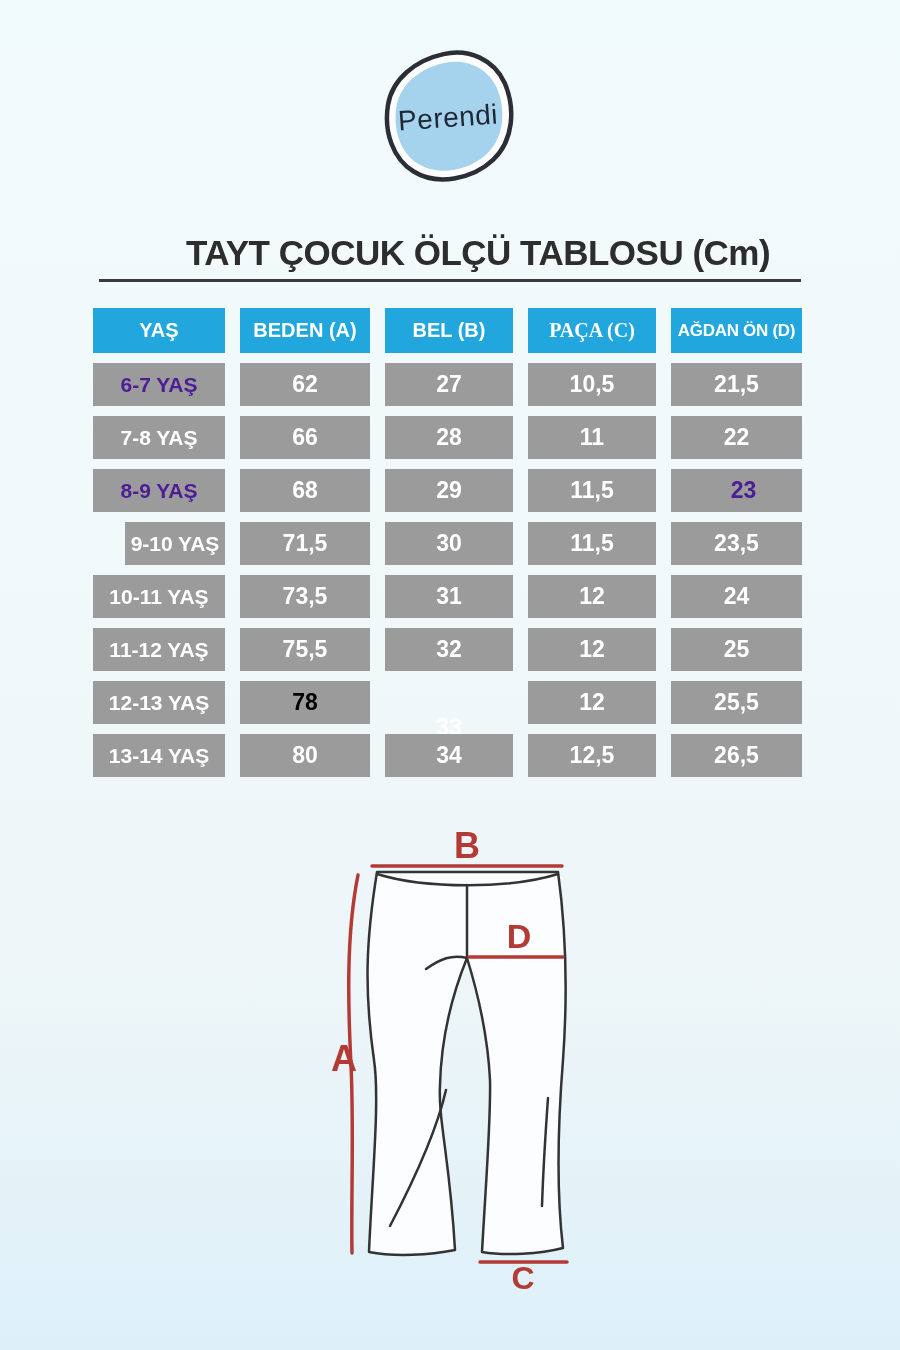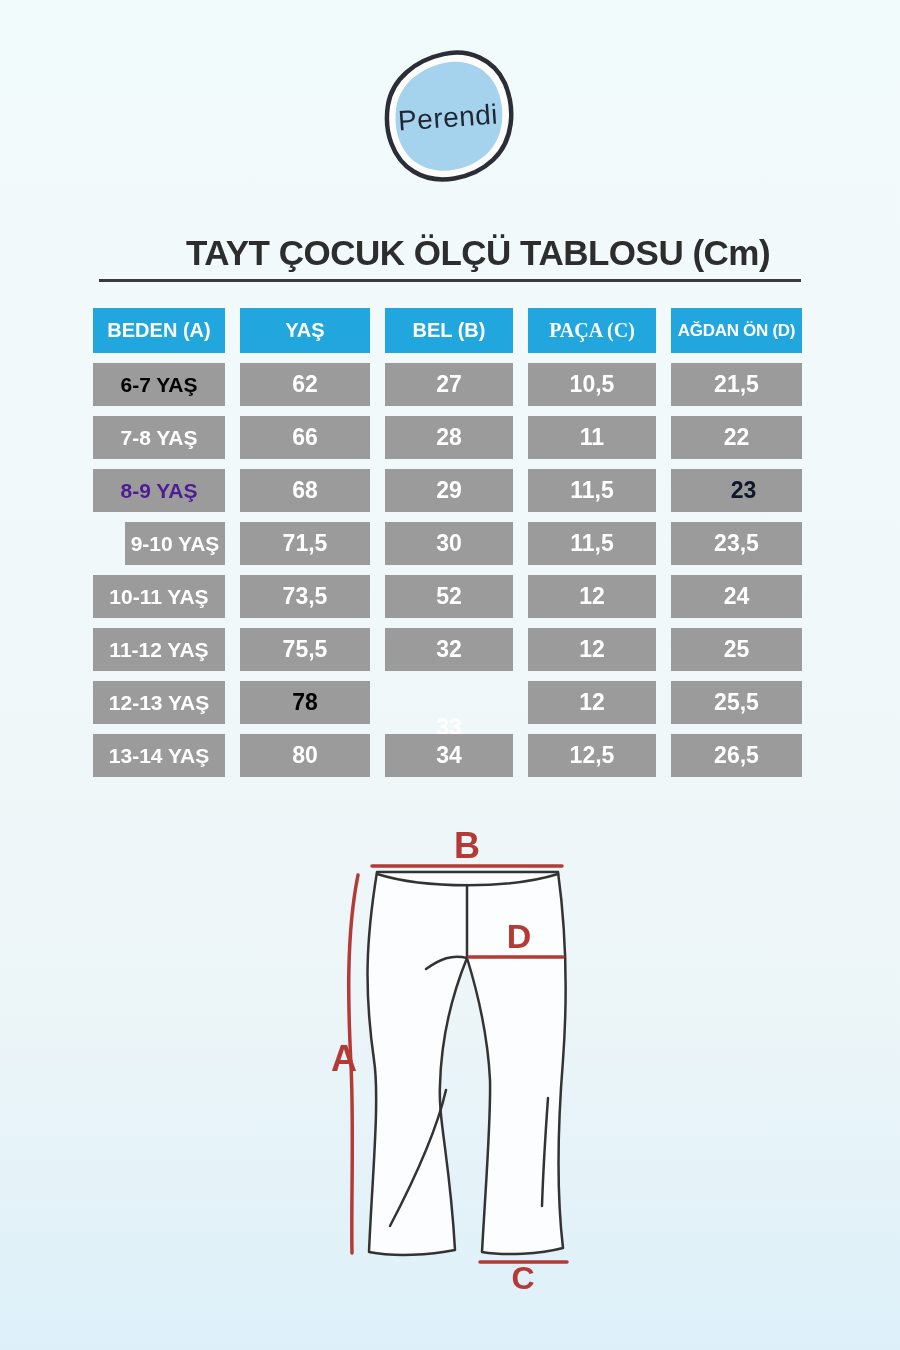--- a/index.html
+++ b/index.html
@@ -45,48 +45,48 @@
       <path d="M70,8 C96,4 120,17 129,41 C138,67 134,99 112,117 C90,135 54,139 32,123 C12,109 5,81 11,55 C17,29 42,12 70,8 Z" fill="#fdfdfd" stroke-width="4.5" stroke="#2b2e36"></path>
       <path d="M70,8 C96,4 120,17 129,41 C138,67 134,99 112,117 C90,135 54,139 32,123 C12,109 5,81 11,55 C17,29 42,12 70,8 Z" transform="translate(9.8,10) scale(0.86)" fill="#a5d3ee"></path>
       <text x="70" y="81" text-anchor="middle" font-size="28" fill="#1f2733">Perendi</text>
     </g>
   </svg>
 
   <div class="page-title">TAYT ÇOCUK ÖLÇÜ TABLOSU (Cm)</div>
   <div class="divider"></div>
 
   <div class="size-table">
+      <div class="th" style="background: rgb(33, 166, 221); color: rgb(255, 255, 255);">YAŞ</div>
       <div class="th" style="background: rgb(33, 166, 221); color: rgb(255, 255, 255);">BEDEN (A)</div>
-      <div class="th" style="background: rgb(33, 166, 221); color: rgb(255, 255, 255);">YAŞ</div>
       <div class="th" style="background: rgb(33, 166, 221); color: rgb(255, 255, 255);">BEL (B)</div>
       <div class="th" style="background: rgb(33, 166, 221); color: rgb(255, 255, 255); font-family: Liberation Serif, serif;">PAÇA (C)</div>
       <div class="th small" style="background: rgb(33, 166, 221); color: rgb(255, 255, 255);">AĞDAN ÖN (D)</div>
-      <div class="td age" style="background: rgb(155, 155, 155); color: #000000;">6-7 YAŞ</div>
+      <div class="td age" style="background: rgb(155, 155, 155); color: #4c1d95;">6-7 YAŞ</div>
       <div class="td" style="background: rgb(155, 155, 155); color: rgb(255, 255, 255);">62</div>
       <div class="td" style="background: rgb(155, 155, 155); color: rgb(255, 255, 255);">27</div>
       <div class="td" style="background: rgb(155, 155, 155); color: rgb(255, 255, 255);">10,5</div>
       <div class="td" style="background: rgb(155, 155, 155); color: rgb(255, 255, 255);">21,5</div>
       <div class="td age" style="background: rgb(155, 155, 155); color: rgb(255, 255, 255);">7-8 YAŞ</div>
       <div class="td" style="background: rgb(155, 155, 155); color: rgb(255, 255, 255);">66</div>
       <div class="td" style="background: rgb(155, 155, 155); color: rgb(255, 255, 255);">28</div>
       <div class="td" style="background: rgb(155, 155, 155); color: rgb(255, 255, 255);">11</div>
       <div class="td" style="background: rgb(155, 155, 155); color: rgb(255, 255, 255);">22</div>
       <div class="td age" style="background: rgb(155, 155, 155); color: #4c1d95;">8-9 YAŞ</div>
       <div class="td" style="background: rgb(155, 155, 155); color: rgb(255, 255, 255);">68</div>
       <div class="td" style="background: rgb(155, 155, 155); color: rgb(255, 255, 255);">29</div>
       <div class="td" style="background: rgb(155, 155, 155); color: rgb(255, 255, 255);">11,5</div>
-      <div class="td" style="background: rgb(155, 155, 155); color: #0f172a; padding-left: 14px;">23</div>
+      <div class="td" style="background: rgb(155, 155, 155); color: #4c1d95; padding-left: 14px;">23</div>
       <div class="td age" style="background: rgb(155, 155, 155); color: rgb(255, 255, 255); margin-left: 32px;">9-10 YAŞ</div>
       <div class="td" style="background: rgb(155, 155, 155); color: rgb(255, 255, 255);">71,5</div>
       <div class="td" style="background: rgb(155, 155, 155); color: rgb(255, 255, 255);">30</div>
       <div class="td" style="background: rgb(155, 155, 155); color: rgb(255, 255, 255);">11,5</div>
       <div class="td" style="background: rgb(155, 155, 155); color: rgb(255, 255, 255);">23,5</div>
       <div class="td age" style="background: rgb(155, 155, 155); color: rgb(255, 255, 255);">10-11 YAŞ</div>
       <div class="td" style="background: rgb(155, 155, 155); color: rgb(255, 255, 255);">73,5</div>
-      <div class="td" style="background: rgb(155, 155, 155); color: rgb(255, 255, 255);">52</div>
+      <div class="td" style="background: rgb(155, 155, 155); color: rgb(255, 255, 255);">31</div>
       <div class="td" style="background: rgb(155, 155, 155); color: rgb(255, 255, 255);">12</div>
       <div class="td" style="background: rgb(155, 155, 155); color: rgb(255, 255, 255);">24</div>
       <div class="td age" style="background: rgb(155, 155, 155); color: rgb(255, 255, 255);">11-12 YAŞ</div>
       <div class="td" style="background: rgb(155, 155, 155); color: rgb(255, 255, 255);">75,5</div>
       <div class="td" style="background: rgb(155, 155, 155); color: rgb(255, 255, 255);">32</div>
       <div class="td" style="background: rgb(155, 155, 155); color: rgb(255, 255, 255);">12</div>
       <div class="td" style="background: rgb(155, 155, 155); color: rgb(255, 255, 255);">25</div>
       <div class="td age" style="background: rgb(155, 155, 155); color: rgb(255, 255, 255);">12-13 YAŞ</div>
       <div class="td" style="background: rgb(155, 155, 155); color: #000000;">78</div>
       <div class="td" style="background: rgb(155, 155, 155); color: rgb(255, 255, 255); margin-top: 46px;">33</div>

